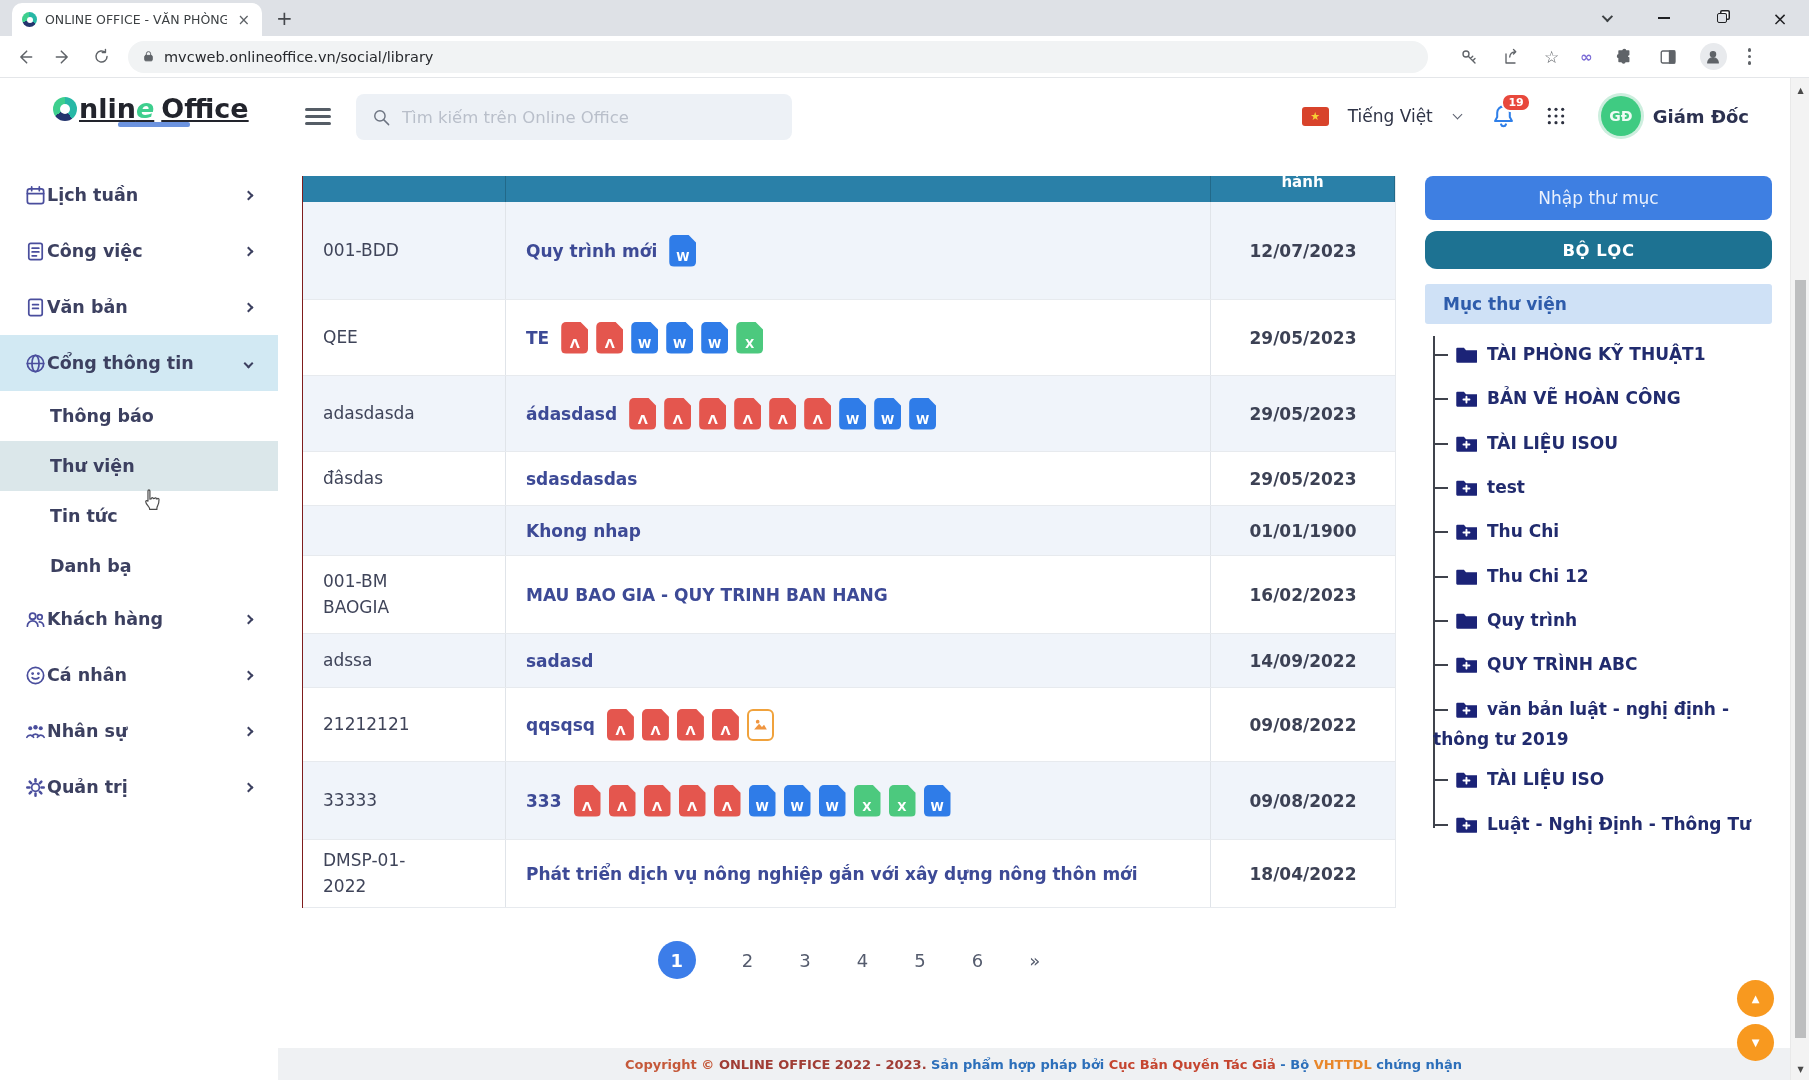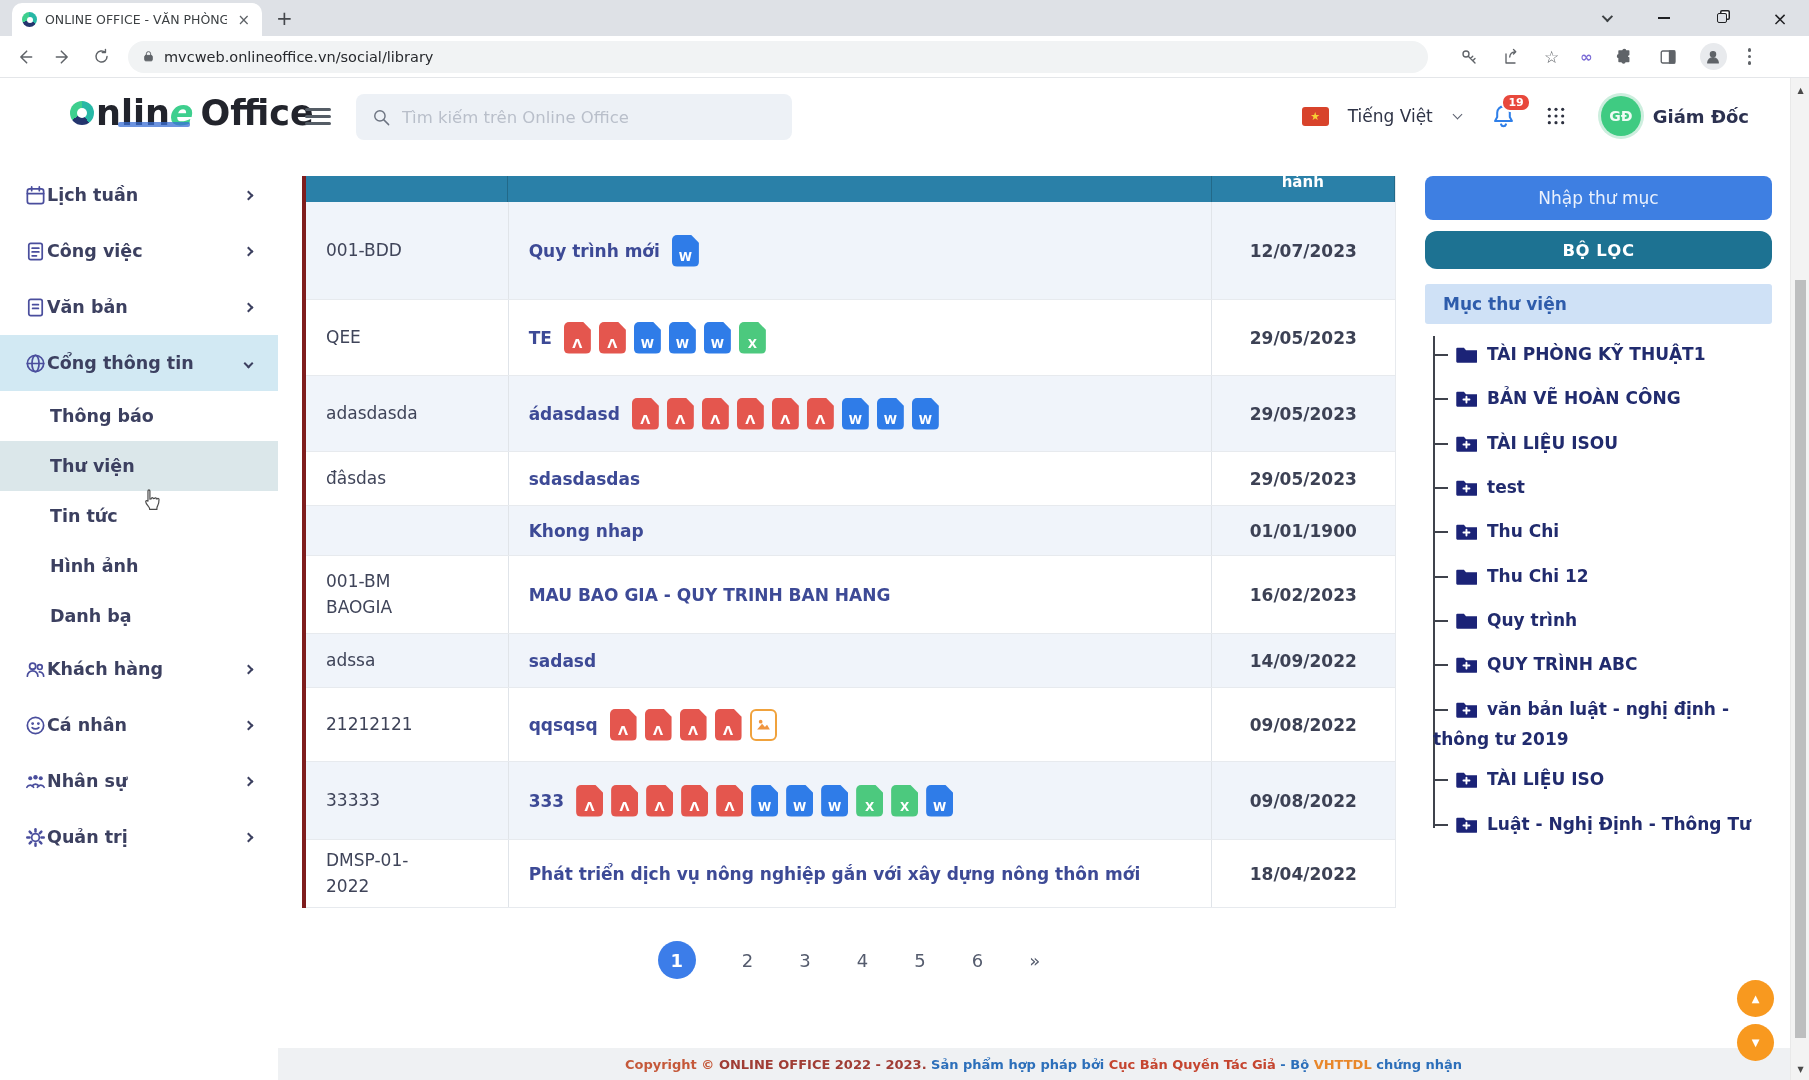--- a/index.html
+++ b/index.html
@@ -27,21 +27,21 @@
   .url-text { font-size:14.5px; color:#27292d; }
   .bar-right { display:flex; align-items:center; gap:21px; margin-left:14px; padding-right:6px; }
   .glyph-ic { font-size:17px; color:#5f6368; }
   .ext-inf { color:#7b6bd6; font-weight:bold; font-size:15px; }
   .chrome-avatar { width:27px; height:27px; border-radius:50%; background:#e8eaed; display:flex; align-items:center; justify-content:center; }
   .kebab { display:flex; flex-direction:column; gap:3px; }
   .kebab i { width:3.5px; height:3.5px; background:#5f6368; border-radius:50%; }
 
   
   .appheader { height:76px; position:relative; background:#fff; }
-  .logo { position:absolute; left:70px; top:15px; display:flex; align-items:center; font-size:35px; font-weight:bold; color:#22242c; }
+  .logo { position:absolute; left:53px; top:15px; display:flex; align-items:center; font-size:27px; font-weight:bold; color:#22242c;text-decoration:underline; }
   .logo-ring { width:24px; height:24px; border-radius:50%; background:conic-gradient(#27b8a6 0 40%,#24356e 40% 65%,#3ecf8e 65% 100%); display:flex; align-items:center; justify-content:center; margin-right:2px; }
   .logo-ring i { width:10px; height:10px; border-radius:50%; background:#fff; }
   .logo-e { color:#3ecf8e; font-style:italic; }
   .logo-office { margin-left:7px; }
   .logo-sub { position:absolute; left:118px; top:44px; width:72px; height:5px; background:#3b6fd4; opacity:.75; border-radius:2px; }
   .hamburger { position:absolute; left:305px; top:30px; width:26px; display:flex; flex-direction:column; gap:4px; }
   .hamburger i { height:3px; background:#555d66; border-radius:2px; }
   .searchbar { position:absolute; left:356px; top:16px; width:436px; height:46px; background:#edf1f6; border-radius:8px; display:flex; align-items:center; gap:11px; padding:0 16px; }
   .searchbar input { flex:1; border:none; outline:none; background:transparent; font-size:16.5px; color:#333; font-family:inherit; }
   .searchbar input::placeholder { color:#b9bfca; }
@@ -63,21 +63,21 @@
   .side-item { height:56px; display:flex; align-items:center; padding:0 26px 0 24px; font-size:17.5px; font-weight:600; color:#3c4060; }
   .side-item.sub { height:50px; padding-left:50px; font-weight:600; }
   .side-item.active { background:#d2e9f3; }
   .side-item.highlight { background:#dbe7ea; }
   .side-label { flex:1; }
   .chev-right { display:inline-block; width:7px; height:7px; border-right:2px solid #3c4060; border-bottom:2px solid #3c4060; transform:rotate(-45deg); }
   .chev-dn { display:inline-block; width:7px; height:7px; border-right:2px solid #3c4060; border-bottom:2px solid #3c4060; transform:rotate(45deg); }
   .cursor-hand { position:absolute; left:138px; top:332px; width:26px; height:26px; z-index:5; }
 
   .main { margin-left:24px; width:1094px; flex:none; display:flex; flex-direction:column; }
-  .tableWrap { margin-top:21px; border-left:4px solid #7f1d1d; border-right:1px solid #e7eaee; }
+  .tableWrap { margin-top:21px; border-left:1px solid #7f1d1d; border-right:1px solid #e7eaee; }
   .thead { height:26px; background:#2a80a8; display:flex; overflow:hidden; }
   .thead .hc { border-right:1px solid rgba(0,0,0,.18); }
   .thead .hc1 { width:203px; }
   .thead .hc2 { width:705px; }
   .thead .hc3 { width:184px; color:#fff; font-size:15px; font-weight:600; text-align:center; }
   .thead .hc3 span { display:block; transform:translateY(-3px); }
   .trow { display:flex; border-bottom:1px solid #e7eaee; background:#fff; }
   .trow.alt { background:#f0f4fa; }
   .c1 { width:203px; padding:8px 68px 8px 20px; font-size:17px; color:#3f4459; display:flex; align-items:center; border-right:1px solid #e0e4e9; line-height:1.5; }
   .c2 { width:705px; padding:8px 14px 8px 20px; display:flex; align-items:center; flex-wrap:wrap; gap:8px; border-right:1px solid #e0e4e9; }
@@ -315,23 +315,20 @@
           <div class="side-item sub">
             <span class="side-label">Thông báo</span>
           </div>
           <div class="side-item sub highlight">
             <span class="side-label">Thư viện</span>
           </div>
           <div class="side-item sub">
             <span class="side-label">Tin tức</span>
           </div>
           <div class="side-item sub">
-            <span class="side-label">Hình ảnh</span>
-          </div>
-          <div class="side-item sub">
             <span class="side-label">Danh bạ</span>
           </div>
           <div class="side-item">
             <span style="display: flex;">
               <svg width="23" height="23" viewBox="0 0 24 24" fill="none" stroke="#4a4e9d" stroke-width="1.8" stroke-linecap="round" stroke-linejoin="round">
                 <circle cx="9" cy="8.5" r="3.2"></circle>
                 <path d="M3.5 19 a5.5 5.5 0 0 1 11 0"></path>
                 <circle cx="16.5" cy="9.5" r="2.5"></circle>
                 <path d="M16 14.5 a4.5 4.5 0 0 1 4.5 4.5"></path>
               </svg>

